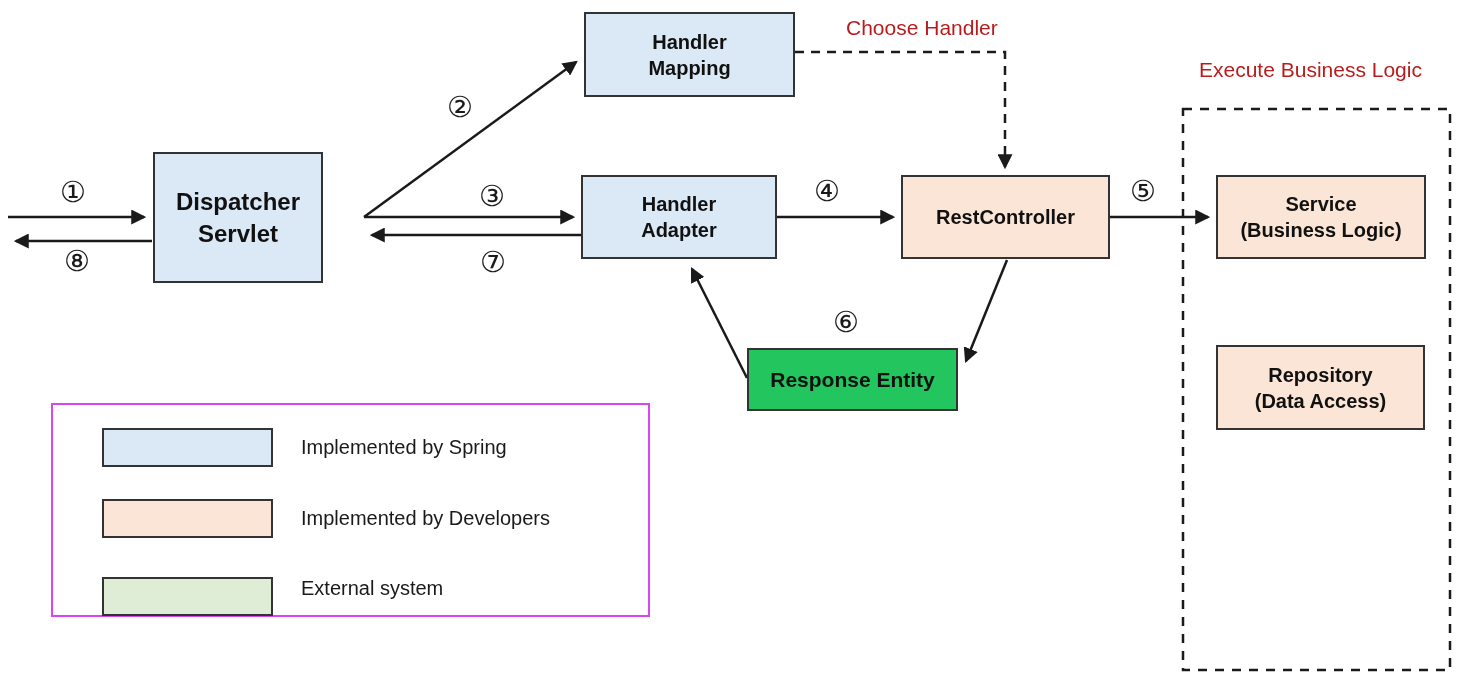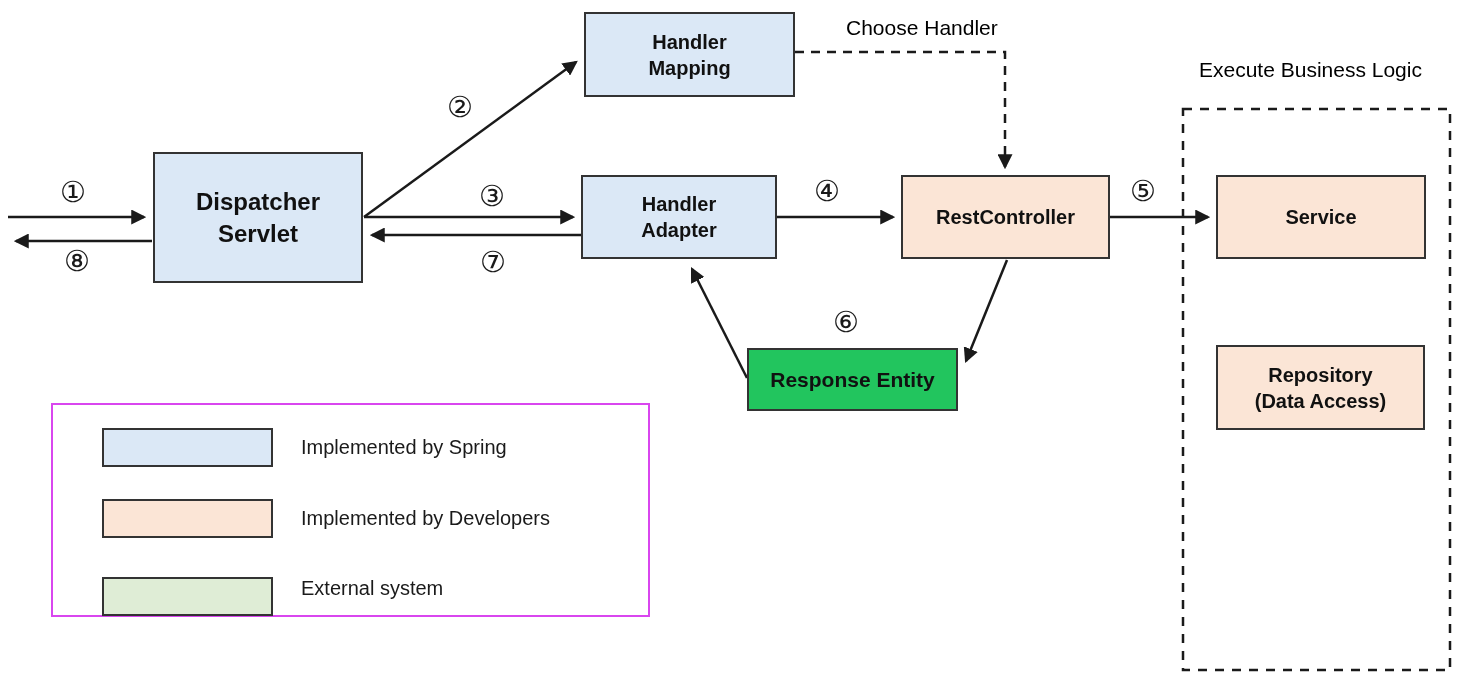--- a/index.html
+++ b/index.html
@@ -43,21 +43,21 @@
     font-family: "DejaVu Sans", "Liberation Sans", sans-serif;
     font-size: 29px;
     font-weight: normal;
     color: #1a1a1a;
     z-index: 3;
     line-height: 1;
   }
   .free-label {
     position: absolute;
     font-size: 21px;
-    color: #000000;
+    color: #b91c1c;
     white-space: nowrap;
     z-index: 2;
   }
   #legend-box {
     position: absolute;
     left: 51px; top: 403px;
     width: 599px; height: 214px;
     border: 2px solid #d946ef;
     z-index: 2;
     padding-left: 14px;
@@ -106,21 +106,21 @@
 
     <path d="M 795 52 H 1005 V 167" fill="none" stroke="#1a1a1a" stroke-width="2.5" stroke-dasharray="9 7" marker-end="url(#arrow)"></path>
 
     <line x1="1007" y1="260" x2="966" y2="361" stroke="#1a1a1a" stroke-width="2.5" marker-end="url(#arrow)"></line>
 
     <line x1="747" y1="378" x2="692" y2="269" stroke="#1a1a1a" stroke-width="2.5" marker-end="url(#arrow)"></line>
 
     <rect x="1183" y="109" width="267" height="561" fill="none" stroke="#1a1a1a" stroke-width="2.5" stroke-dasharray="9 8"></rect>
   </svg>
 
-  <div class="node fs24" style="left: 153px; top: 152px; width: 210px; height: 131px; background-color: rgb(219, 232, 246);">
+  <div class="node fs24" style="left: 153px; top: 152px; width: 170px; height: 131px; background-color: rgb(219, 232, 246);">
     <span class="nline">Dispatcher</span>
     <span class="nline">Servlet</span>
   </div>
 
   <div class="node fs20" style="left: 584px; top: 12px; width: 211px; height: 85px; background-color: rgb(219, 232, 246);">
     <span class="nline">Handler</span>
     <span class="nline">Mapping</span>
   </div>
 
   <div class="node fs20" style="left: 581px; top: 175px; width: 196px; height: 84px; background-color: rgb(219, 232, 246);">
@@ -131,20 +131,21 @@
   <div class="node fs20" style="left: 901px; top: 175px; width: 209px; height: 84px; background-color: rgb(251, 229, 214);">
     <span class="nline">RestController</span>
   </div>
 
   <div class="node fs21" style="left: 747px; top: 348px; width: 211px; height: 63px; background-color: #22c55e;">
     <span class="nline">Response Entity</span>
   </div>
 
   <div class="node fs20" style="left: 1216px; top: 175px; width: 210px; height: 84px; background-color: rgb(251, 229, 214);">
     <span class="nline">Service</span>
+    <span class="nline">(Business Logic)</span>
   </div>
 
   <div class="node fs20" style="left: 1216px; top: 345px; width: 209px; height: 85px; background-color: rgb(251, 229, 214);">
     <span class="nline">Repository</span>
     <span class="nline">(Data Access)</span>
   </div>
 
 
   <div class="free-label" style="left:846px; top:16px;">Choose Handler</div>
   <div class="free-label" style="left:1199px; top:58px;">Execute Business Logic</div>

